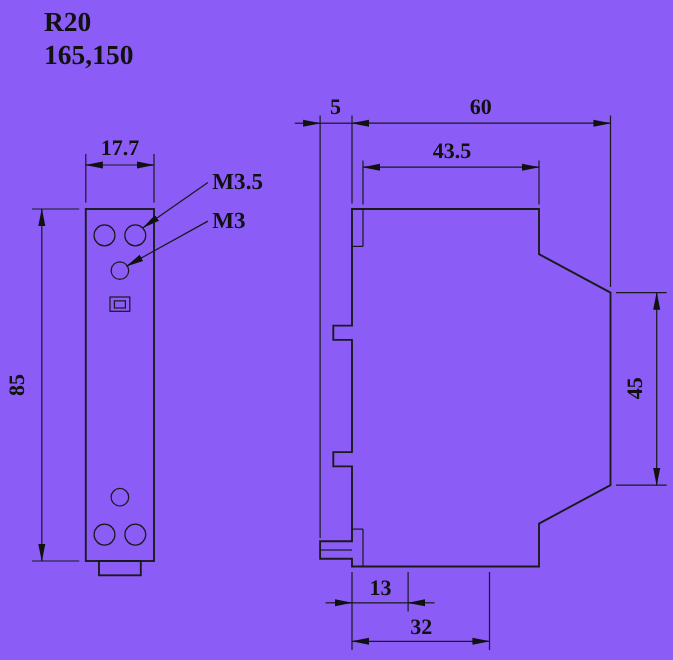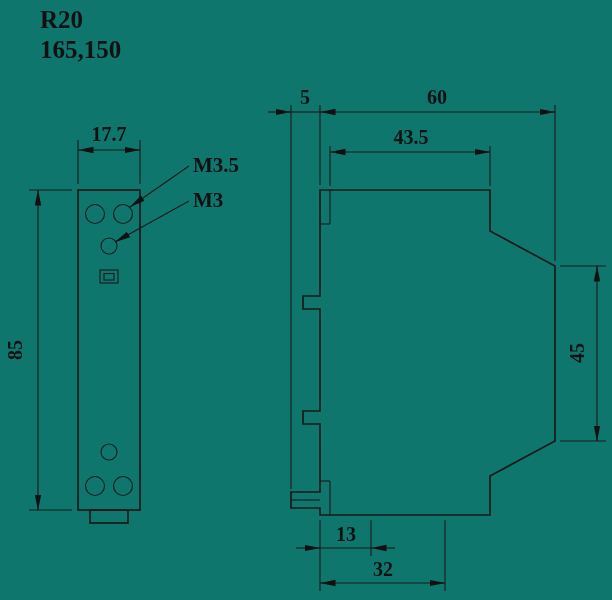--- a/index.html
+++ b/index.html
@@ -5,21 +5,21 @@
   html, body {
     margin: 0;
     padding: 0;
     background: #ffffff;
     font-family: "Liberation Serif", serif;
   }
   .page {
     position: relative;
     width: 612px;
     height: 600px;
-    background: #0f766e;
+    background: #8b5cf6;
     overflow: hidden;
   }
   svg { display: block; }
   .outline {
     fill: none;
     stroke: #1a1a1a;
     stroke-width: 1.7;
     stroke-linejoin: miter;
   }
   .thin {

